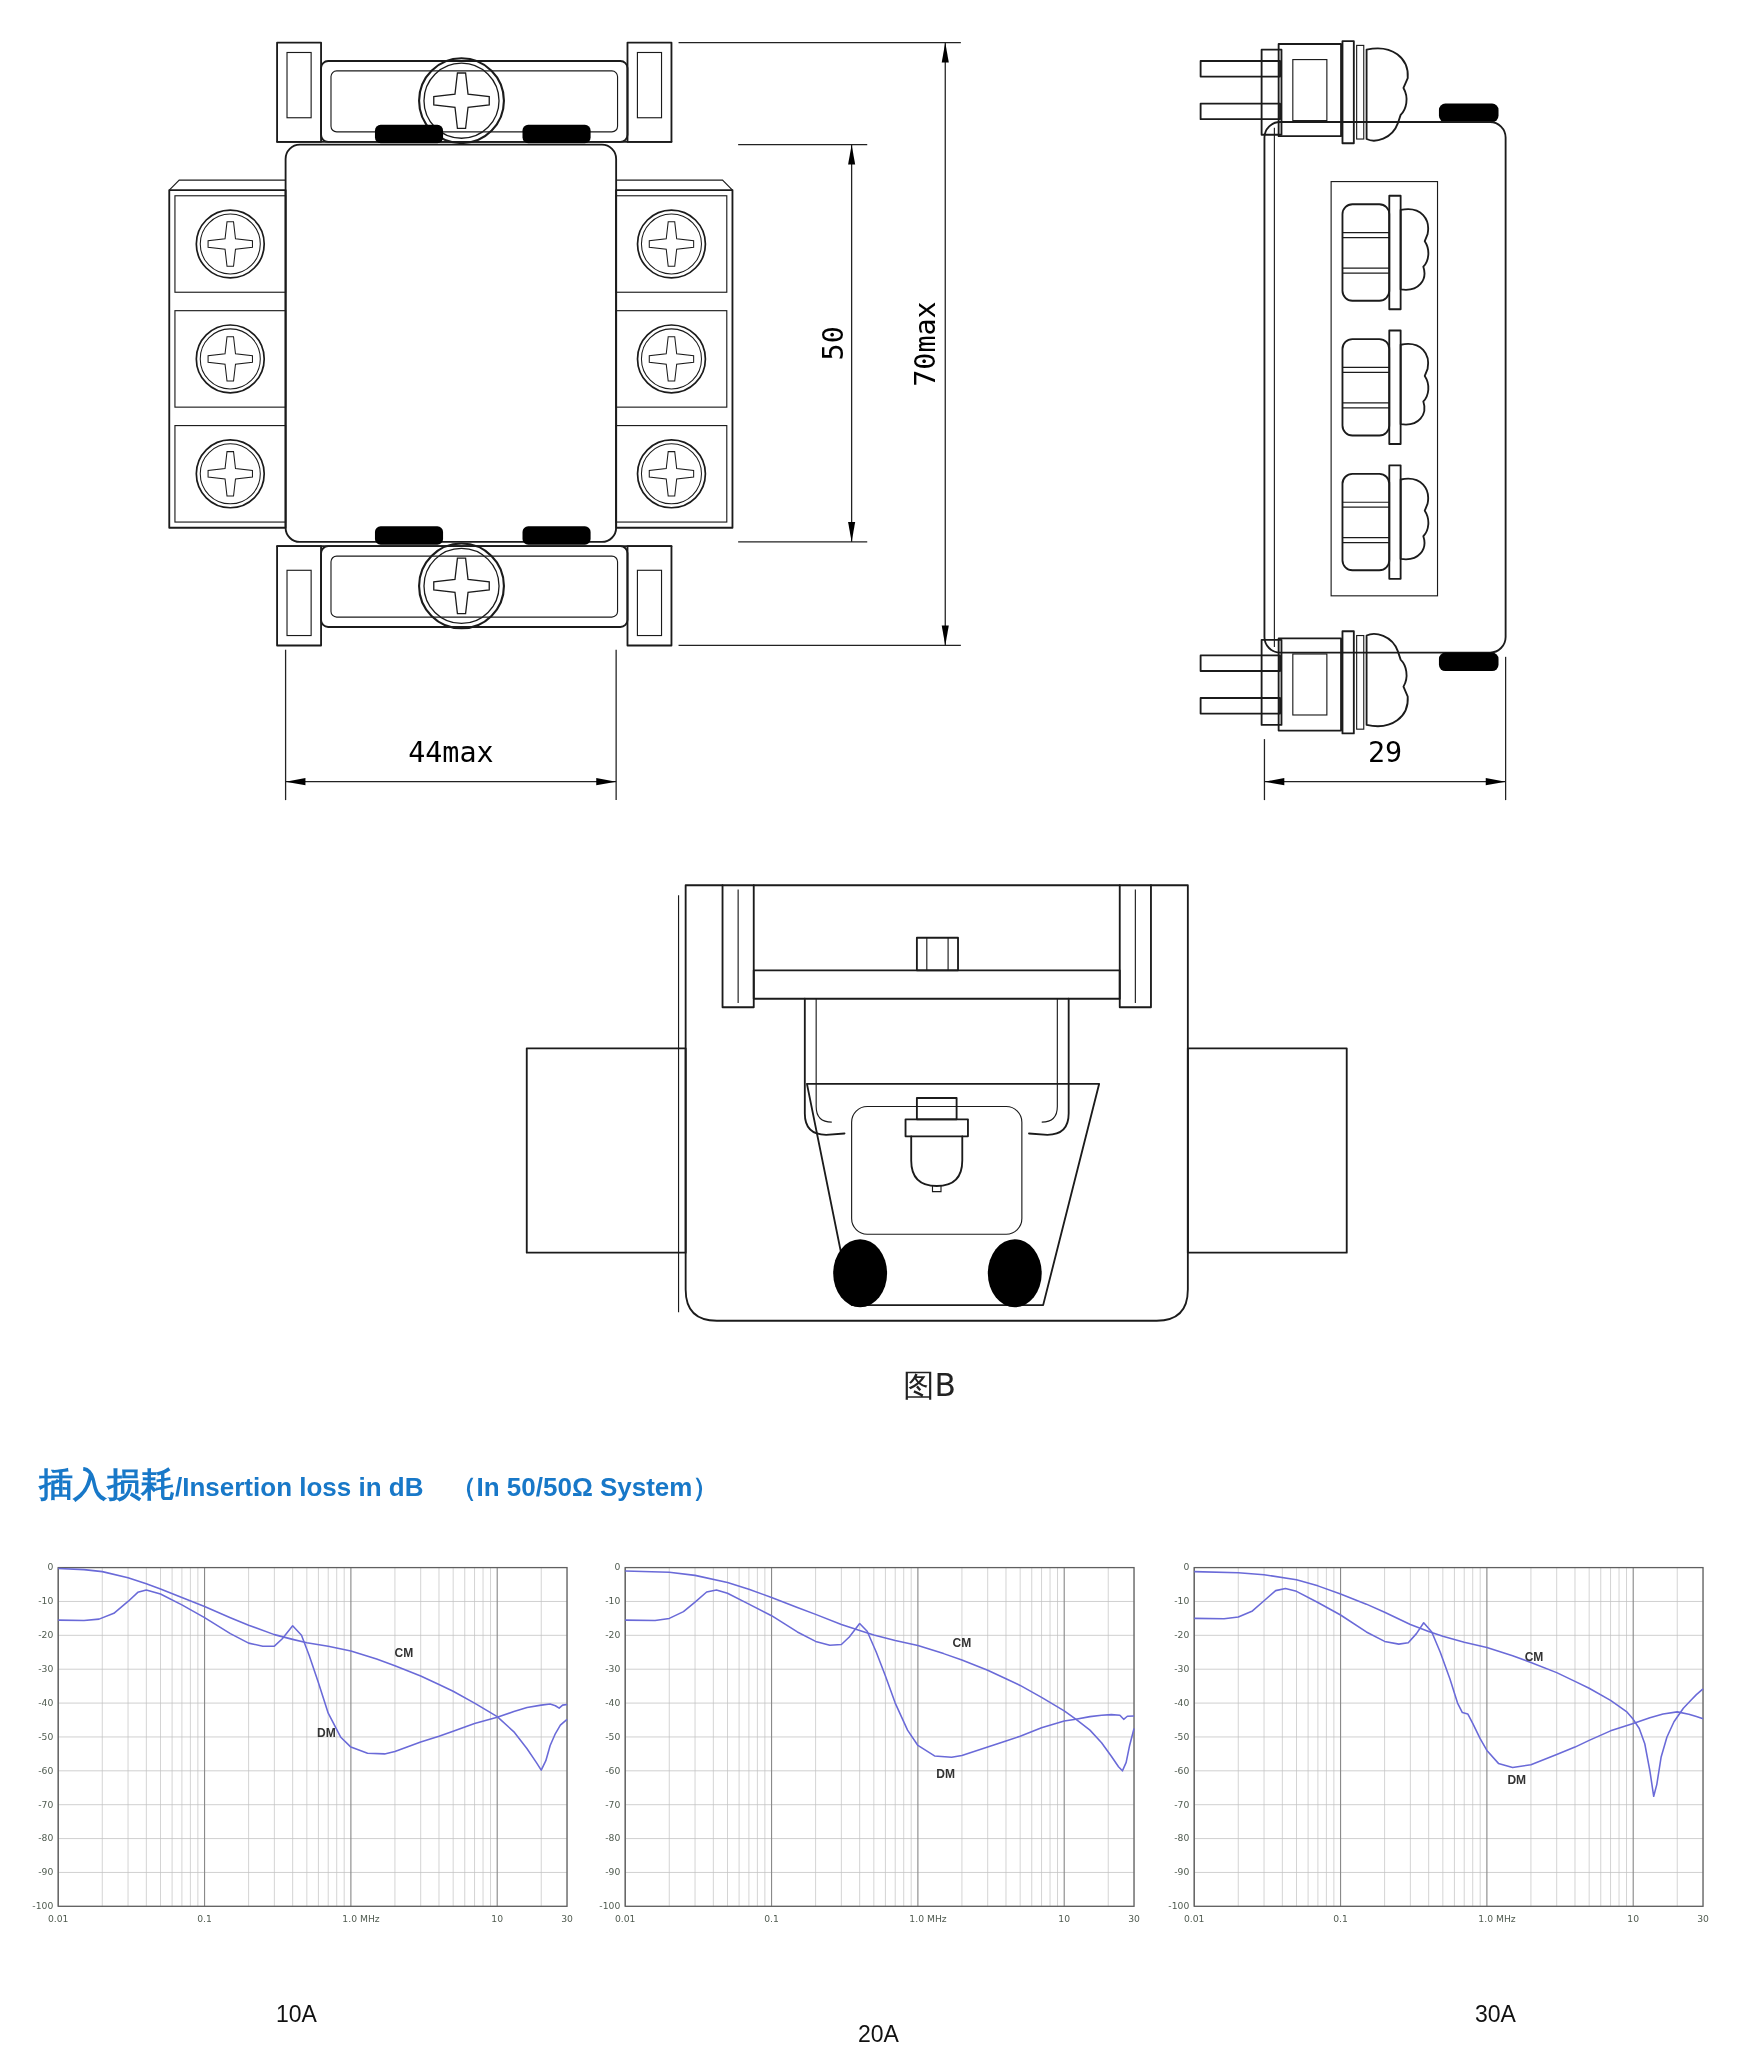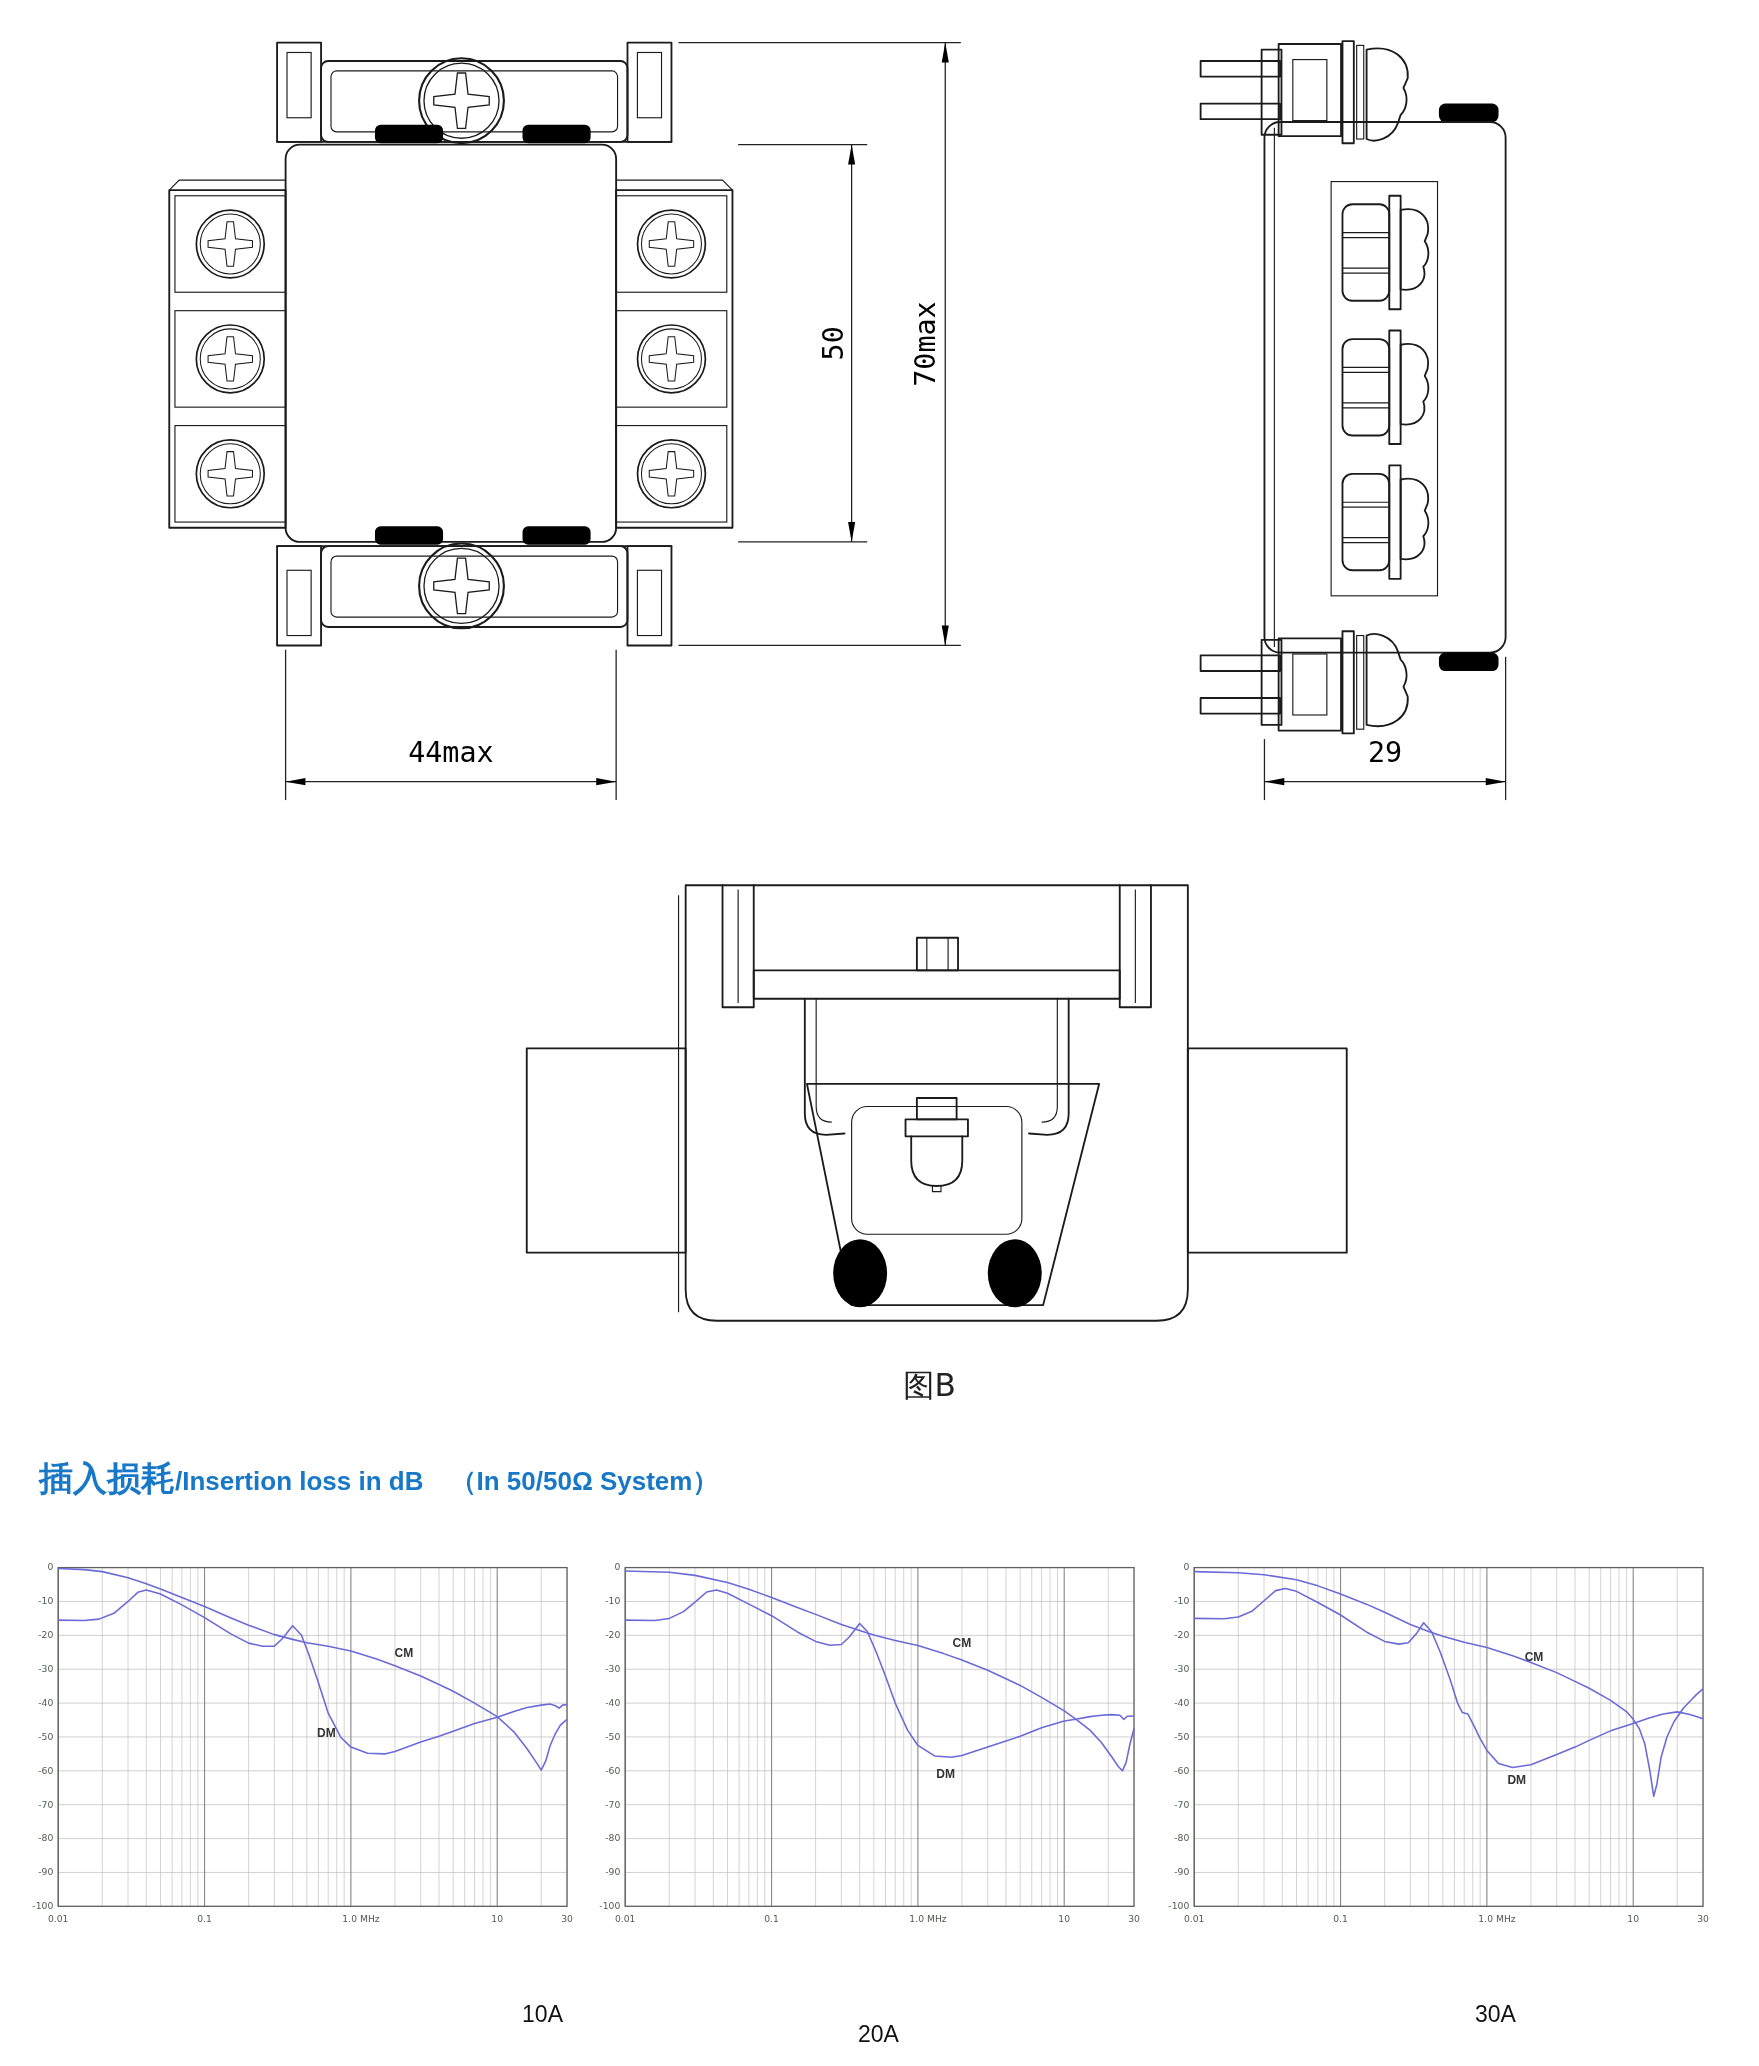--- a/index.html
+++ b/index.html
@@ -13,21 +13,21 @@
   .figcap{font-family:"DejaVu Sans",sans-serif;font-size:44px;fill:#222;}
   #drawings{position:absolute;left:0;top:0;}
   #heading{position:absolute;left:39px;top:1456px;white-space:nowrap;}
   #heading .zh{font-size:34px;font-weight:bold;}
   #heading .en{font-size:26px;font-weight:600;}
   #heading .suffix{font-size:26px;font-weight:600;margin-left:27px;}
   .chart{position:absolute;top:1552px;width:568px;height:394px;}
   #chart-0{left:18.4px;} #chart-1{left:585px;} #chart-2{left:1154px;}
   .chart-caption{position:absolute;top:2001px;width:509px;text-align:center;
      font-size:23px;color:#111;font-family:"Liberation Sans",sans-serif;}
-  #cap-0{left:54px;text-align:right;} #cap-1{left:624px;margin-top:20px;} #cap-2{left:1241px;}
+  #cap-0{left:42px;} #cap-1{left:624px;margin-top:20px;} #cap-2{left:1241px;}
 </style>
 </head>
 <body>
 
 <svg id="drawings" width="1760" height="1447" viewBox="0 0 2480 2040">
   <defs>
     <g id="screw">
       <circle class="ln" cx="0" cy="0" r="52"></circle>
       <circle class="thin" cx="0" cy="0" r="46"></circle>
       <path class="thin" d="M-5,-34 L5,-34 L8,-8 L34,-5 L34,5 L8,8 L5,34 L-5,34 L-8,8 L-34,5 L-34,-5 L-8,-8 Z"></path>
@@ -189,21 +189,21 @@
     <path class="ln" d="M1284,1602 V1636 Q1284,1672 1320,1672 Q1356,1672 1356,1636 V1602"></path>
     <path class="thin" d="M1314,1672 v8 h12 v-8"></path>
 
     <ellipse class="blk" cx="1212" cy="1795" rx="38" ry="48"></ellipse>
     <ellipse class="blk" cx="1430" cy="1795" rx="38" ry="48"></ellipse>
 
     <text class="figcap" x="1310" y="1968" text-anchor="middle">图B</text>
   </g>
 </svg>
 
-<div id="heading" style="color: rgb(24, 120, 200);">
+<div id="heading" style="color: rgb(24, 120, 200); margin-top: 6px;">
   <span class="zh">插入损耗</span><span class="en">/Insertion loss in dB</span><span class="suffix">（In 50/50Ω System）</span>
 </div>
 
 <div class="chart" id="chart-0">
     <svg viewBox="0 0 800 556" width="568" height="394">
       <g>
         <line x1="56" y1="22" x2="774" y2="22" stroke="#c2c2c2" stroke-width="1.1"></line>
         <line x1="56" y1="69.80000000000001" x2="774" y2="69.80000000000001" stroke="#c2c2c2" stroke-width="1.1"></line>
         <line x1="56" y1="117.60000000000001" x2="774" y2="117.60000000000001" stroke="#c2c2c2" stroke-width="1.1"></line>
         <line x1="56" y1="165.4" x2="774" y2="165.4" stroke="#c2c2c2" stroke-width="1.1"></line>

